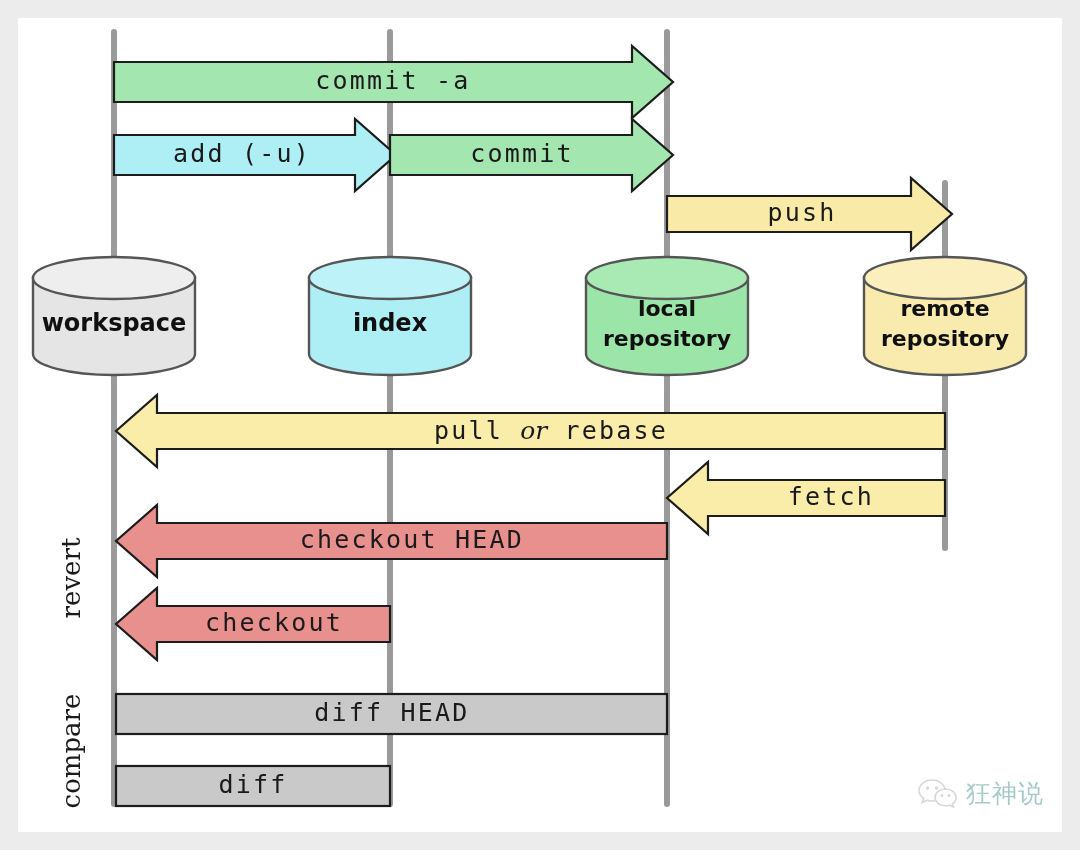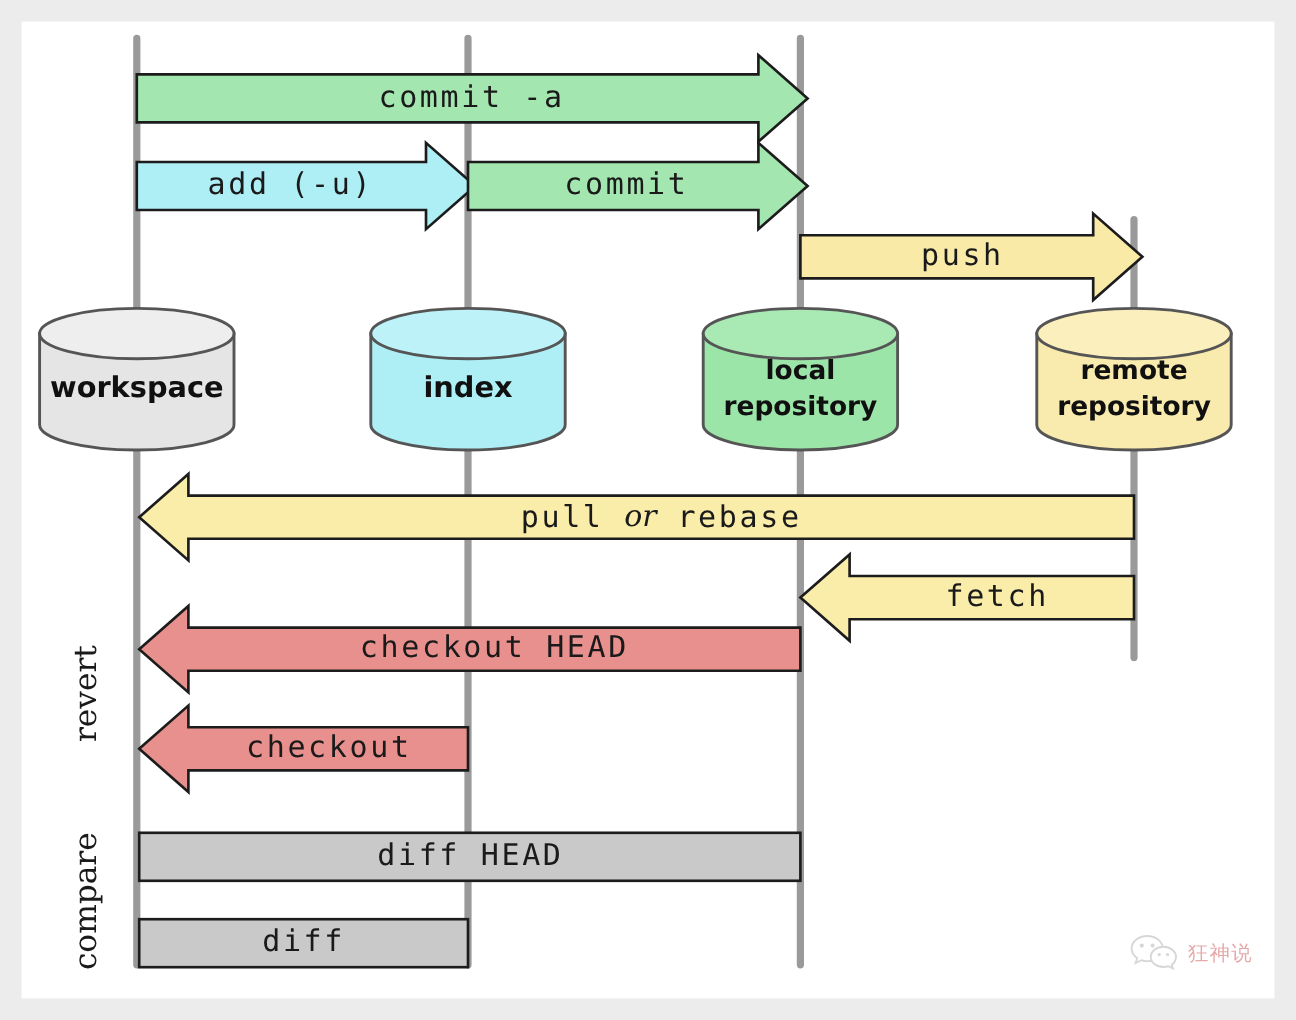--- a/index.html
+++ b/index.html
@@ -101,22 +101,22 @@
     right: 18px;
     bottom: 22px;
     display: flex;
     align-items: center;
     gap: 8px;
     opacity: 0.38;
     pointer-events: none;
   }
   #watermark .wm-text {
     font-family: Liberation Sans, sans-serif;
-    font-size: 17px;
-    color: #b91c1c;
+    font-size: 25px;
+    color: #0f766e;
     letter-spacing: 1px;
     white-space: nowrap;
   }
   #watermark .wm-icon {
     width: 40px;
     height: 32px;
     position: relative;
   }
 </style>
 </head>

